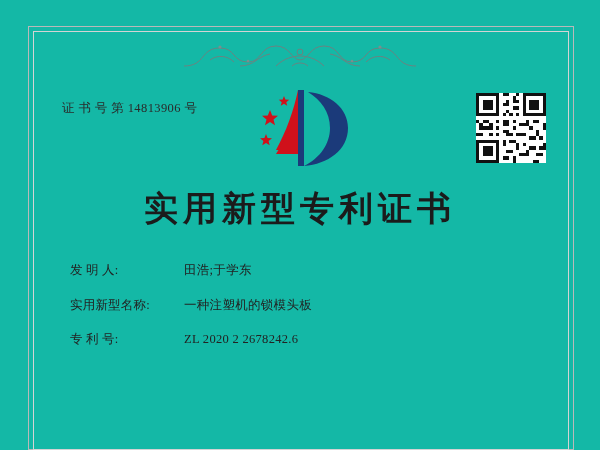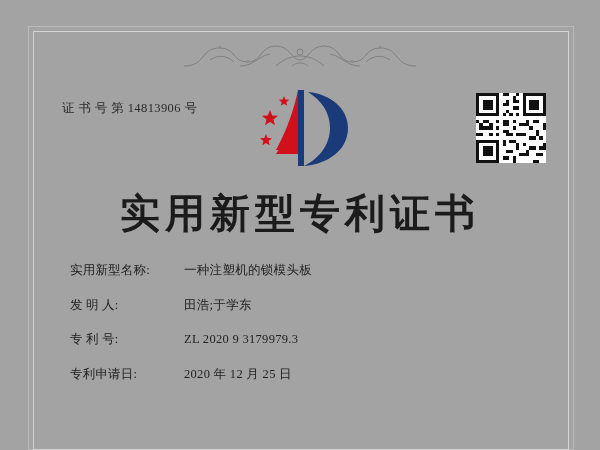--- a/index.html
+++ b/index.html
@@ -10,21 +10,21 @@
     width: 600px;
     height: 450px;
     background: #ffffff;
     font-family: "Liberation Serif", serif;
     overflow: hidden;
   }
   .page {
     position: relative;
     width: 600px;
     height: 450px;
-    background: #a3a3a3;
+    background: #14b8a6;
   }
   
   .frame-outer {
     position: absolute;
     left: 28px;
     top: 26px;
     right: 26px;
     bottom: 0px;
     border: 1px solid #b9b9b9;
     box-sizing: border-box;
@@ -74,21 +74,21 @@
     width: 70px;
     height: 70px;
   }
   
   .title {
     position: absolute;
     left: 0;
     right: 0;
     top: 186px;
     text-align: center;
-    font-size: 40px;
+    font-size: 34px;
     font-weight: bold;
     color: #1b1b1b;
     letter-spacing: 5px;
     font-family: "Liberation Serif", serif;
   }
   
   .fields {
     position: absolute;
     left: 70px;
     top: 262px;
@@ -236,42 +236,37 @@
       <rect x="2" y="10" width="1" height="1"></rect>
         <rect x="4" y="12" width="1" height="1"></rect>
     </g>
   </svg>
 
   <div class="title">实用新型专利证书</div>
 
   <div class="fields">
 
     <div class="field-row">
+      <span class="field-label">发  明  人:</span>
+      <span class="sep"></span>
+      <span class="field-value">田浩;于学东</span>
+    </div>
+
+    <div class="field-row">
       <span class="field-label">实用新型名称:</span>
       <span class="sep"></span>
       <span class="field-value">一种注塑机的锁模头板</span>
     </div>
 
     <div class="field-row">
-      <span class="field-label">发  明  人:</span>
-      <span class="sep"></span>
-      <span class="field-value">田浩;于学东</span>
-    </div>
-
-    <div class="field-row">
       <span class="field-label">专  利  号:</span>
       <span class="sep"></span>
-      <span class="field-value">ZL 2020 9 3179979.3</span>
-    </div>
-
-    <div class="field-row">
-      <span class="field-label">专利申请日:</span>
-      <span class="sep"></span>
-      <span class="field-value">2020 年 12 月 25 日</span>
-    </div>
+      <span class="field-value">ZL 2020 2 2678242.6</span>
+    </div>
+
 
     <div class="field-row">
       <span class="sep"></span>
     </div>
 
   </div>
 
 </div>
 
 </body></html>

